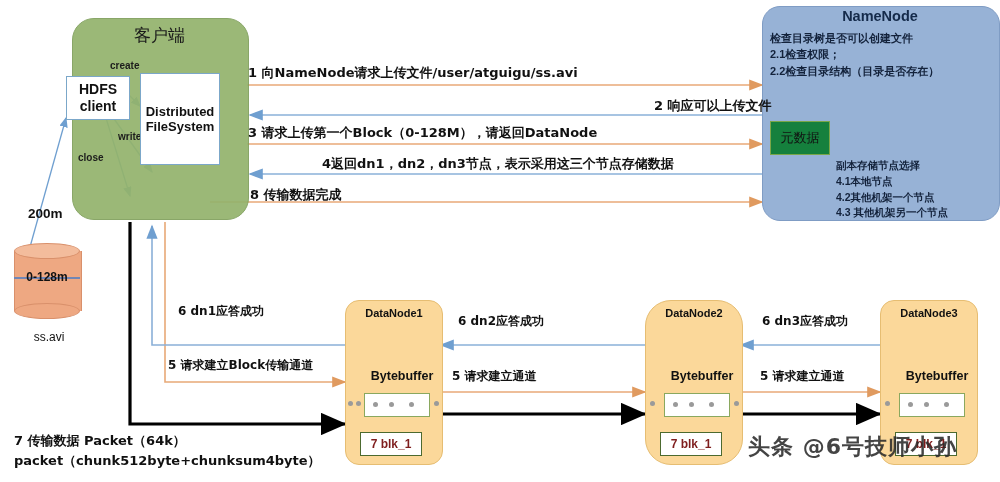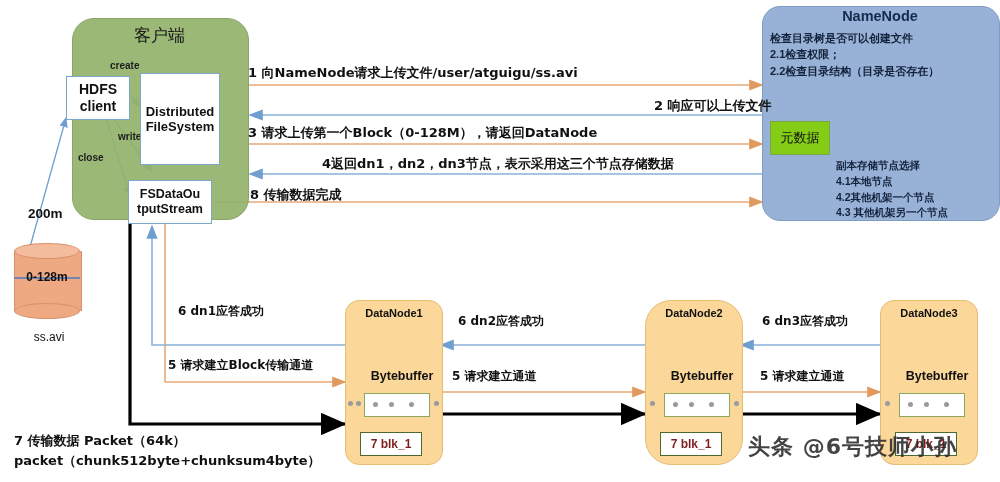--- a/index.html
+++ b/index.html
@@ -27,21 +27,21 @@
   #dfs-box{left:140px;top:73px;width:78px;height:90px;font-size:13px;}
   #fsdos-box{left:128px;top:180px;width:82px;height:42px;font-size:12.5px;}
 
   
   #namenode-box{left:762px;top:6px;width:236px;height:213px;
       background:#97b2d6;border-radius:18px;border:1px solid #7f9cc4;}
   #namenode-title{left:762px;top:8px;width:236px;text-align:center;
       font-size:14.5px;font-weight:bold;color:#142a4a;}
   #nn-lines{left:770px;top:30px;width:228px;font-size:11px;font-weight:bold;
       color:#13223b;line-height:1.48;}
-  #meta-box{left:770px;top:121px;width:58px;height:32px;background:#84cc16;
+  #meta-box{left:770px;top:121px;width:58px;height:32px;background:#15803d;
       border:1.6px solid #7aa648;display:flex;align-items:center;justify-content:center;
       font-size:13px;color:#111;font-family:"DejaVu Sans","Liberation Sans",sans-serif;}
   #nn-replica{left:836px;top:158px;width:162px;font-size:10.5px;font-weight:bold;
       color:#13223b;line-height:1.5;}
 
   
   #cyl{left:14px;top:243px;width:66px;height:76px;}
   #cyl .body{position:absolute;left:0;top:8px;width:66px;height:60px;
       background:#eea882;border-left:1px solid #d9906b;border-right:1px solid #d9906b;}
   #cyl .top{position:absolute;left:0;top:0px;width:66px;height:16px;border-radius:50%;
@@ -172,26 +172,20 @@
     </span>
   </div>
 
   <div class="abs wbox" id="dfs-box">
     <span>
       <span>Distributed</span><br>
       <span>FileSystem</span>
     </span>
   </div>
 
-  <div class="abs wbox" id="fsdos-box">
-    <span>
-      <span>FSDataOu</span><br>
-      <span>tputStream</span>
-    </span>
-  </div>
 
   <div class="abs" id="lbl-200m">200m</div>
   <div class="abs" id="cyl">
     <div class="body"></div>
       <div class="split"></div>
     <div class="top"></div>
       <div class="bot"></div>
   </div>
   <div class="abs" id="cyl-128">0-128m</div>
   <div class="abs" id="lbl-ssavi">ss.avi</div>

